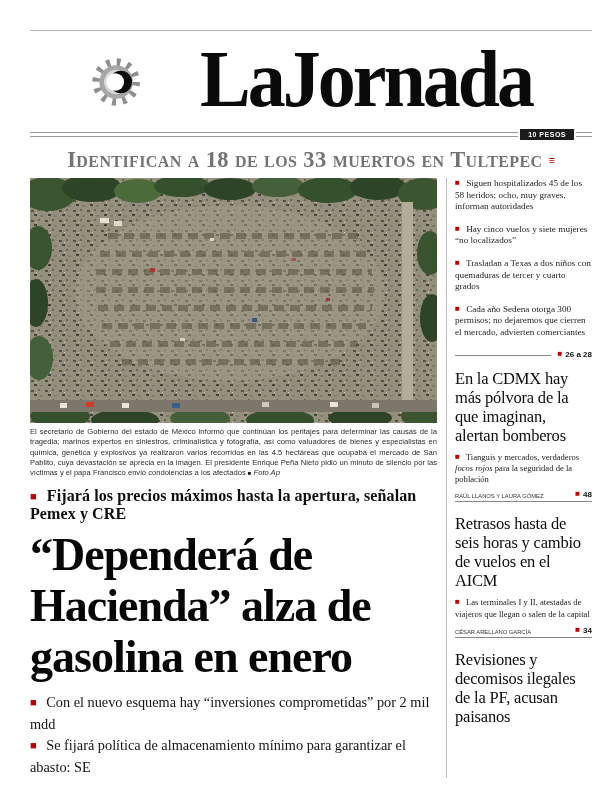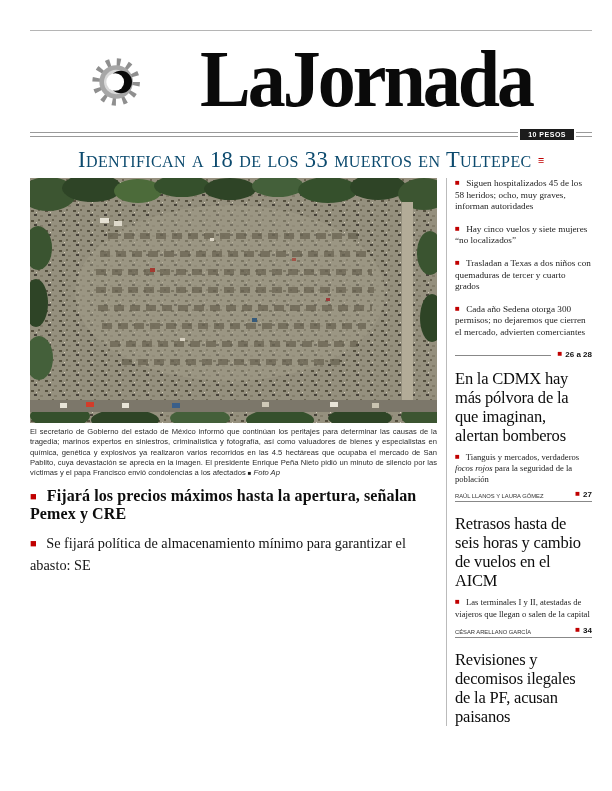--- a/index.html
+++ b/index.html
@@ -21,22 +21,22 @@
   .date-main { font-family:"Liberation Sans", sans-serif; font-size:9.5px; font-weight:bold; color:#222; }
   .date-sub  { font-family:"Liberation Sans", sans-serif; font-size:5.5px; color:#777; margin-top:2px; letter-spacing:.2px; }
   .price-row { display:flex; align-items:center; margin-top:4px; }
   .dbl-rule { height:5px; border-top:1px solid #9a9a9a; border-bottom:1px solid #9a9a9a; flex:1; }
   .dbl-rule.short { flex:0 0 16px; }
   .price-box { background:#1c1c1c; color:#fff; font-family:"Liberation Sans", sans-serif;
                font-size:7px; font-weight:bold; padding:2px 8px; margin:0 2px; letter-spacing:.5px; }
 
   
   .headline-bar { display:flex; align-items:center; justify-content:center; padding:7px 0 5px 0; }
-  .headline-bar .txt { font-size:22.5px; font-weight:normal; font-variant-caps:small-caps;
-                       letter-spacing:.4px; color:#0c4a6e; white-space:nowrap; }
+  .headline-bar .txt { font-size:22.5px; font-weight:bold; font-variant-caps:small-caps;
+                       letter-spacing:.4px; color:#737373; white-space:nowrap; }
   .marker { color:#c00000; font-size:11px; font-weight:bold; margin-left:6px; }
 
   
   .cols { display:flex; align-items:stretch; }
   .col-main { width:416px; flex:0 0 416px; padding-right:9px; }
   .col-side { flex:1; border-left:1px solid #bbb; padding-left:8px; }
 
   
   .photo { width:407px; height:245px; display:block; }
   .caption { margin-top:4px; font-family:"Liberation Sans", sans-serif; font-size:7.6px;
@@ -179,22 +179,31 @@
         <span>El secretario de Gobierno del estado de México informó que continúan los peritajes para determinar las causas de la tragedia; marinos expertos en siniestros, criminalística y fotografía, así como valuadores de bienes y especialistas en química, genética y explosivos ya realizaron varios recorridos en las 4.5 hectáreas que ocupaba el mercado de San Pablito, cuya devastación se aprecia en la imagen. El presidente Enrique Peña Nieto pidió un minuto de silencio por las víctimas y el papa Francisco envió condolencias a los afectados</span>
         <span class="credit-sq">■</span>
         <span class="credit">Foto Ap</span>
       </div>
 
       <div class="kicker">
         <span class="sq">■</span>
         <span>Fijará los precios máximos hasta la apertura, señalan Pemex y CRE</span>
       </div>
 
+      <div class="main-head">
+        <div>“Dependerá de</div>
+        <div>Hacienda” alza de</div>
+        <div>gasolina en enero</div>
+      </div>
 
       <div class="deck">
+        <div class="deck-item">
+          <span class="sq">■</span>
+          <span>Con el nuevo esquema hay “inversiones comprometidas” por 2 mil mdd</span>
+        </div>
         <div class="deck-item">
           <span class="sq">■</span>
           <span>Se fijará política de almacenamiento mínimo para garantizar el abasto: SE</span>
         </div>
 
       </div>
 
     </div>
 
     <div class="col-side">
@@ -225,21 +234,21 @@
 
       <div class="section">
         <div class="section-title">En la CDMX hay más pólvora de la que imaginan, alertan bomberos</div>
         <div class="section-bullet">
           <span class="sq small">■</span>
           <span>Tianguis y mercados, verdaderos </span><span class="italic">focos rojos</span><span> para la seguridad de la población</span>
         </div>
         <div class="section-byline-row">
           <span class="section-byline">RAÚL LLANOS Y LAURA GÓMEZ</span>
           <span class="pageref">
-            <span class="sq">■</span><span>27</span>
+            <span class="sq">■</span><span>48</span>
           </span>
         </div>
       </div>
 
       <div class="section">
         <div class="section-title">Retrasos hasta de seis horas y cambio de vuelos en el AICM</div>
         <div class="section-bullet">
           <span class="sq small">■</span>
           <span>Las terminales I y II, atestadas de viajeros que llegan o salen de la capital</span>
         </div>

